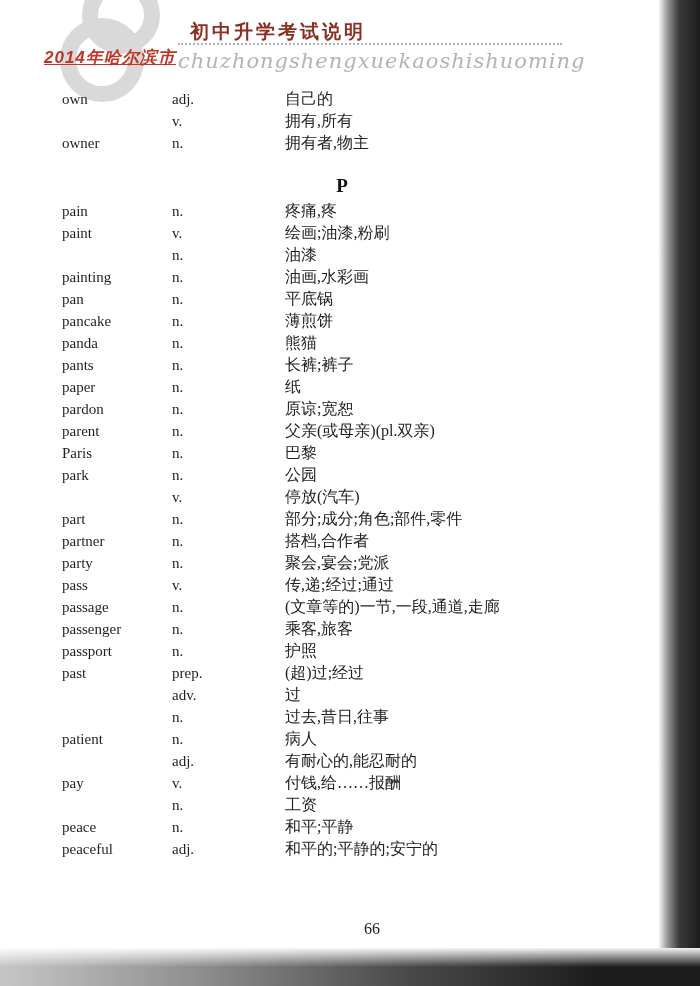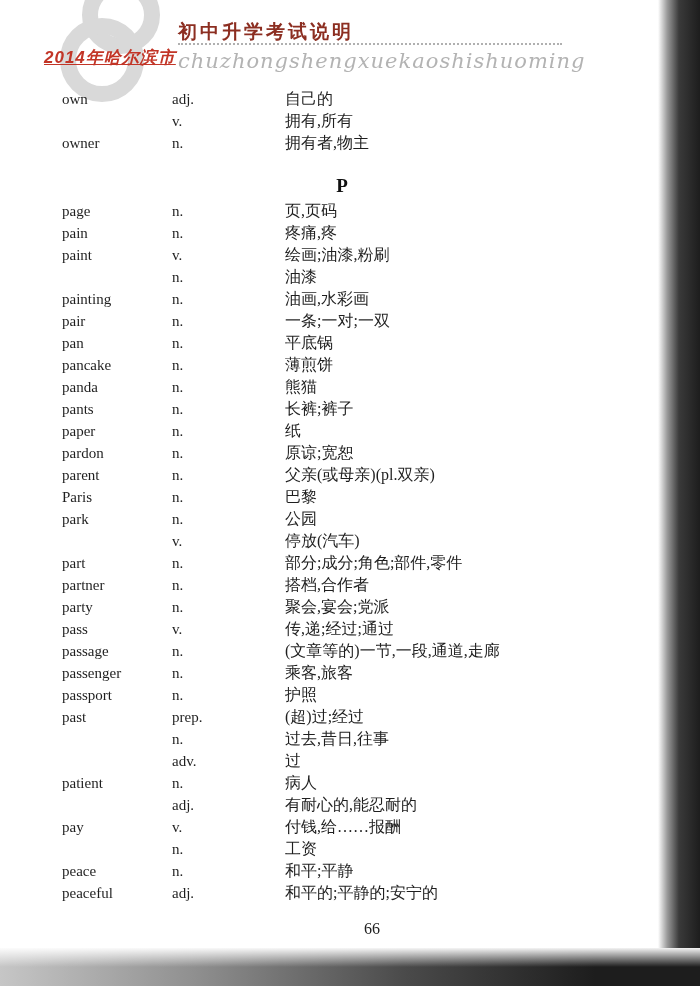--- a/index.html
+++ b/index.html
@@ -7,21 +7,21 @@
     position:relative;width:700px;height:986px;background:#ffffff;overflow:hidden;
     font-family:"Liberation Serif", serif;color:#1f1f1f;
   }
   
   .logo{position:absolute;left:0;top:0;width:170px;height:105px;pointer-events:none;}
   .ring{position:absolute;border-radius:50%;border:16px solid #d9d9d9;box-sizing:border-box;}
   .ring.top{left:82px;top:-24px;width:78px;height:78px;}
   .ring.bottom{left:60px;top:18px;width:84px;height:84px;}
   
   .booklet-title{
-    position:absolute;left:178px;top:19px;
+    position:absolute;left:190px;top:19px;
     font-family:"Liberation Sans", sans-serif;font-weight:bold;
     font-size:19px;letter-spacing:3px;color:#8c2e21;white-space:nowrap;text-align:right;
   }
   .dotted-rule{position:absolute;left:178px;top:43px;width:384px;height:0;border-bottom:2px dotted #b0b0b0;}
   .pinyin{
     position:absolute;left:178px;top:49px;
     font-family:"DejaVu Serif", serif;font-style:italic;
     font-size:21px;letter-spacing:1px;color:#b3b3b3;white-space:nowrap;
   }
   .year-city{
@@ -66,46 +66,44 @@
   <div class="booklet-title">初中升学考试说明</div>
   <div class="dotted-rule"></div>
   <div class="pinyin">chuzhongshengxuekaoshishuoming</div>
   <div class="year-city">2014年哈尔滨市</div>
 
   <div class="vocab" id="vocab">
       <div class="vrow"><span class="vword">own</span><span class="vpos">adj.</span><span class="vmean">自己的</span></div>
       <div class="vrow"><span class="vword"></span><span class="vpos">v.</span><span class="vmean">拥有,所有</span></div>
       <div class="vrow"><span class="vword">owner</span><span class="vpos">n.</span><span class="vmean">拥有者,物主</span></div>
       <div class="section-letter">P</div>
-      <div class="vrow"><span class="vword">page</span><span class="vpos">n.</span><span class="vmean">页,页码</span></div>
       <div class="vrow"><span class="vword">pain</span><span class="vpos">n.</span><span class="vmean">疼痛,疼</span></div>
       <div class="vrow"><span class="vword">paint</span><span class="vpos">v.</span><span class="vmean">绘画;油漆,粉刷</span></div>
       <div class="vrow"><span class="vword"></span><span class="vpos">n.</span><span class="vmean">油漆</span></div>
       <div class="vrow"><span class="vword">painting</span><span class="vpos">n.</span><span class="vmean">油画,水彩画</span></div>
-      <div class="vrow"><span class="vword">pair</span><span class="vpos">n.</span><span class="vmean">一条;一对;一双</span></div>
       <div class="vrow"><span class="vword">pan</span><span class="vpos">n.</span><span class="vmean">平底锅</span></div>
       <div class="vrow"><span class="vword">pancake</span><span class="vpos">n.</span><span class="vmean">薄煎饼</span></div>
       <div class="vrow"><span class="vword">panda</span><span class="vpos">n.</span><span class="vmean">熊猫</span></div>
       <div class="vrow"><span class="vword">pants</span><span class="vpos">n.</span><span class="vmean">长裤;裤子</span></div>
       <div class="vrow"><span class="vword">paper</span><span class="vpos">n.</span><span class="vmean">纸</span></div>
       <div class="vrow"><span class="vword">pardon</span><span class="vpos">n.</span><span class="vmean">原谅;宽恕</span></div>
       <div class="vrow"><span class="vword">parent</span><span class="vpos">n.</span><span class="vmean">父亲(或母亲)(pl.双亲)</span></div>
       <div class="vrow"><span class="vword">Paris</span><span class="vpos">n.</span><span class="vmean">巴黎</span></div>
       <div class="vrow"><span class="vword">park</span><span class="vpos">n.</span><span class="vmean">公园</span></div>
       <div class="vrow"><span class="vword"></span><span class="vpos">v.</span><span class="vmean">停放(汽车)</span></div>
       <div class="vrow"><span class="vword">part</span><span class="vpos">n.</span><span class="vmean">部分;成分;角色;部件,零件</span></div>
       <div class="vrow"><span class="vword">partner</span><span class="vpos">n.</span><span class="vmean">搭档,合作者</span></div>
       <div class="vrow"><span class="vword">party</span><span class="vpos">n.</span><span class="vmean">聚会,宴会;党派</span></div>
       <div class="vrow"><span class="vword">pass</span><span class="vpos">v.</span><span class="vmean">传,递;经过;通过</span></div>
       <div class="vrow"><span class="vword">passage</span><span class="vpos">n.</span><span class="vmean">(文章等的)一节,一段,通道,走廊</span></div>
       <div class="vrow"><span class="vword">passenger</span><span class="vpos">n.</span><span class="vmean">乘客,旅客</span></div>
       <div class="vrow"><span class="vword">passport</span><span class="vpos">n.</span><span class="vmean">护照</span></div>
       <div class="vrow"><span class="vword">past</span><span class="vpos">prep.</span><span class="vmean">(超)过;经过</span></div>
+      <div class="vrow"><span class="vword"></span><span class="vpos">adv.</span><span class="vmean">过</span></div>
       <div class="vrow"><span class="vword"></span><span class="vpos">n.</span><span class="vmean">过去,昔日,往事</span></div>
-      <div class="vrow"><span class="vword"></span><span class="vpos">adv.</span><span class="vmean">过</span></div>
       <div class="vrow"><span class="vword">patient</span><span class="vpos">n.</span><span class="vmean">病人</span></div>
       <div class="vrow"><span class="vword"></span><span class="vpos">adj.</span><span class="vmean">有耐心的,能忍耐的</span></div>
       <div class="vrow"><span class="vword">pay</span><span class="vpos">v.</span><span class="vmean">付钱,给……报酬</span></div>
       <div class="vrow"><span class="vword"></span><span class="vpos">n.</span><span class="vmean">工资</span></div>
       <div class="vrow"><span class="vword">peace</span><span class="vpos">n.</span><span class="vmean">和平;平静</span></div>
       <div class="vrow"><span class="vword">peaceful</span><span class="vpos">adj.</span><span class="vmean">和平的;平静的;安宁的</span></div>
     </div>
 
   <div class="page-num">66</div>
 

